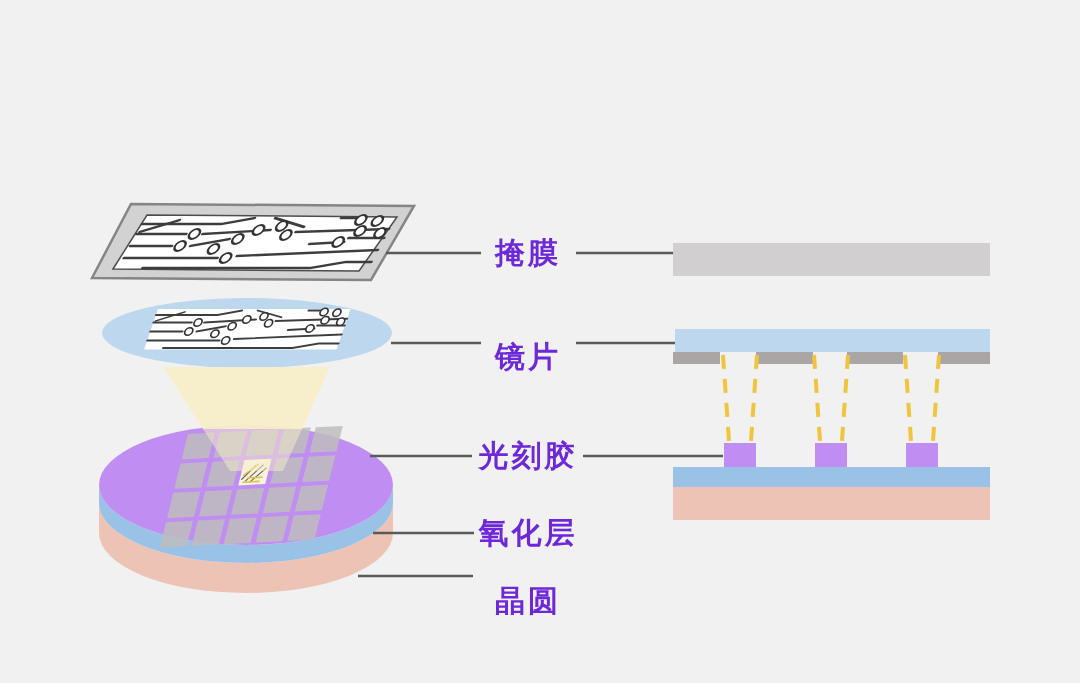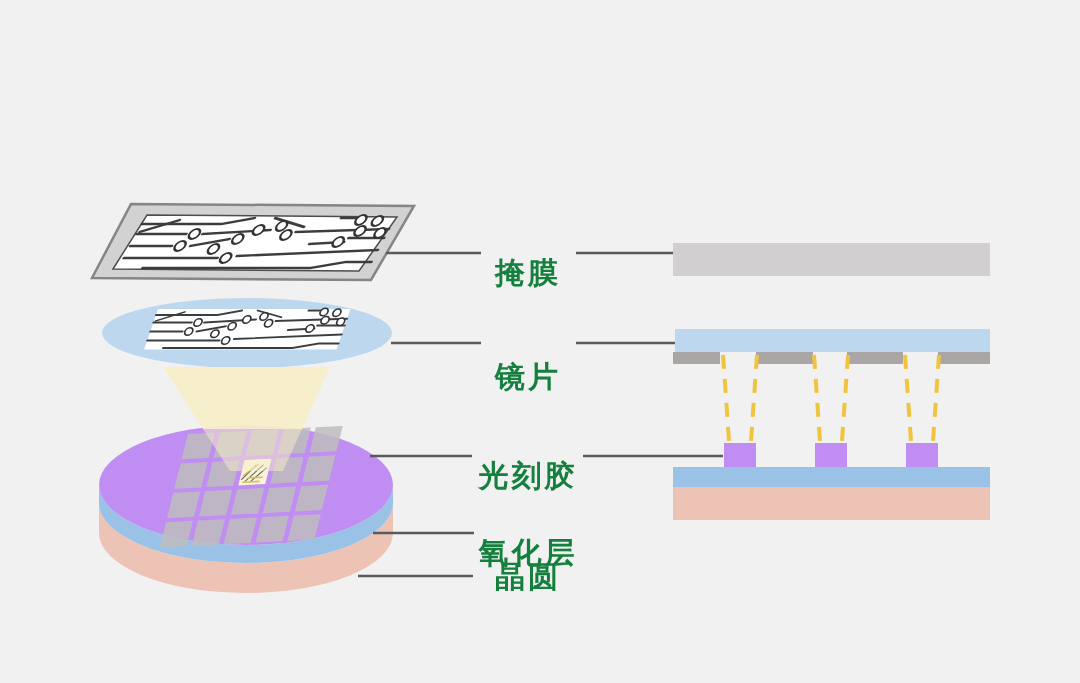--- a/index.html
+++ b/index.html
@@ -2,22 +2,22 @@
 <html><head>
 <meta charset="utf-8">
 <style>
   html,body{margin:0;padding:0;}
   body{width:1080px;height:683px;overflow:hidden;
        font-family:"Liberation Sans","DejaVu Sans",sans-serif;}
   .stage{position:relative;width:1080px;height:683px;background:#f1f1f2;}
   .stage svg{position:absolute;left:0;top:0;}
   .layer-label{
     position:absolute;left:528px;transform:translateX(-50%);
-    font-size:30px;font-weight:bold;color:#15803d;
-    white-space:nowrap;letter-spacing:3px;line-height:34px;margin-top:20px;
+    font-size:30px;font-weight:bold;color:#6d28d9;
+    white-space:nowrap;letter-spacing:3px;line-height:34px;
   }
 </style>
 </head>
 <body>
 
 <div class="stage">
 
 <svg width="1080" height="683" viewBox="0 0 1080 683">
 
   <defs>
@@ -160,14 +160,14 @@
     <rect x="673" y="467" width="317" height="20" fill="#9ac2e6"></rect>
 
     <rect x="673" y="487" width="317" height="33" fill="#edc3b6"></rect>
   </g>
 </svg>
 
   <div class="layer-label" style="top:236px">掩膜</div>
   <div class="layer-label" style="top:340px">镜片</div>
   <div class="layer-label" style="top:516px">氧化层</div>
   <div class="layer-label" style="top:439px">光刻胶</div>
-  <div class="layer-label" style="top:540px">晶圆</div>
+  <div class="layer-label" style="top:584px">晶圆</div>
 </div>
 
 </body></html>

